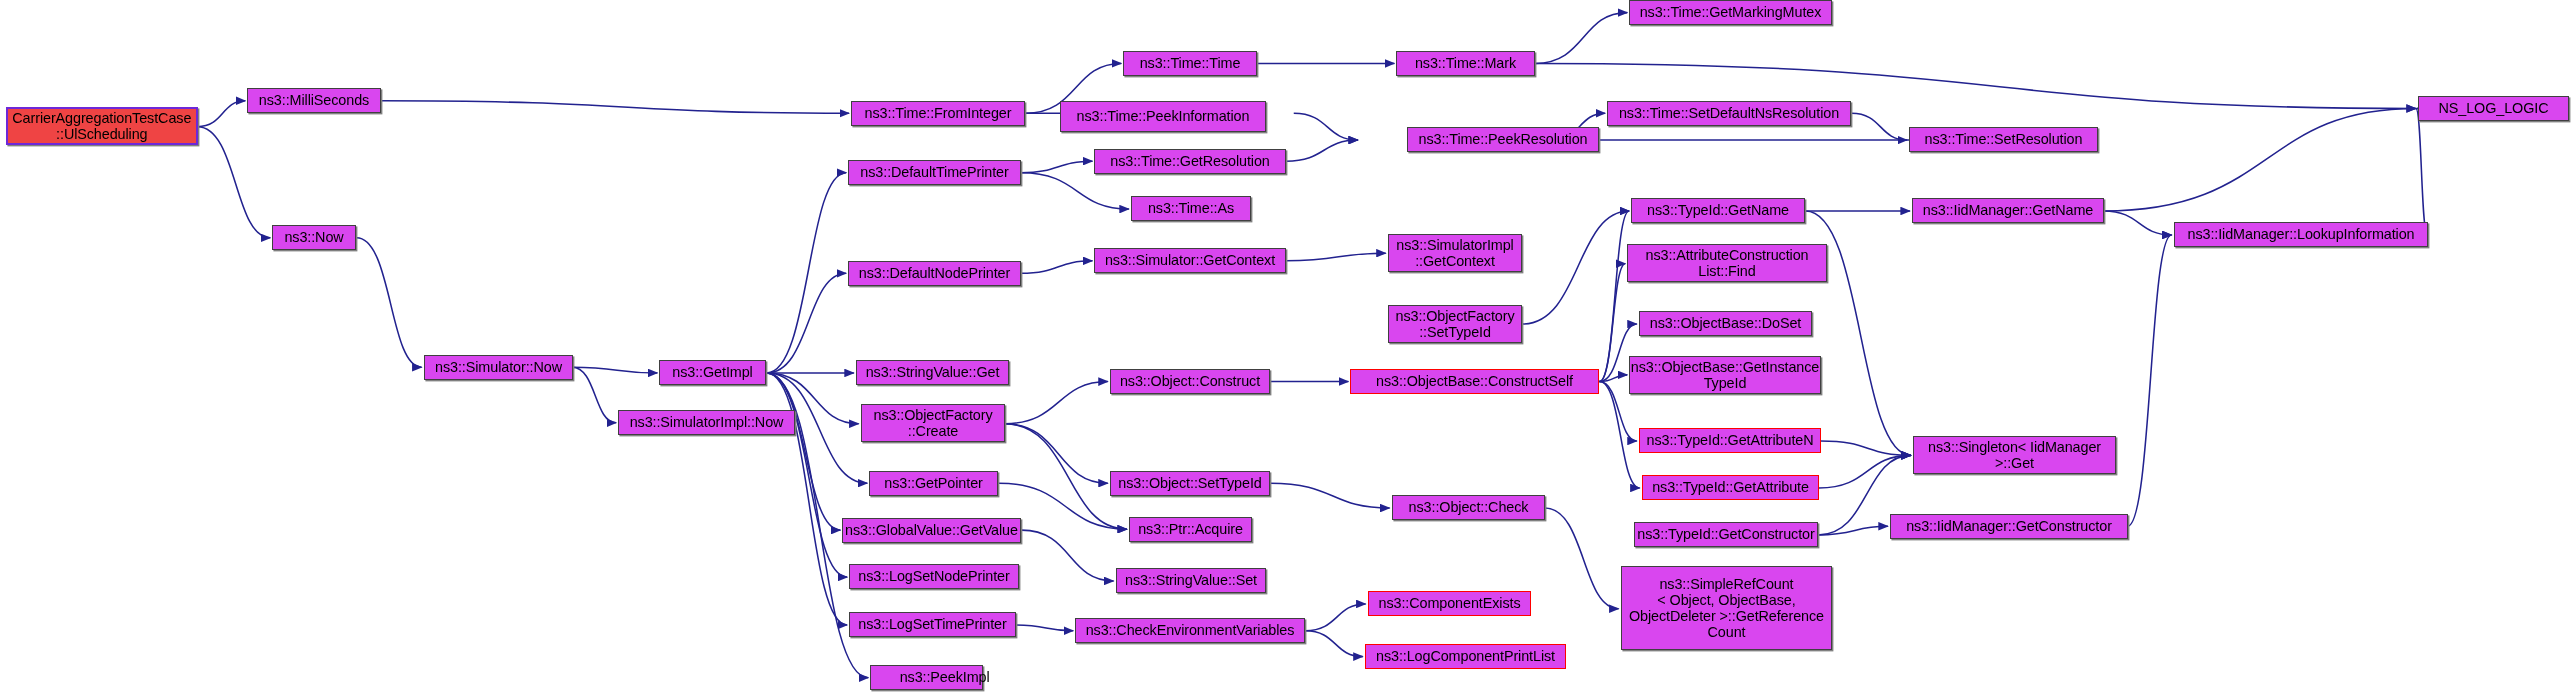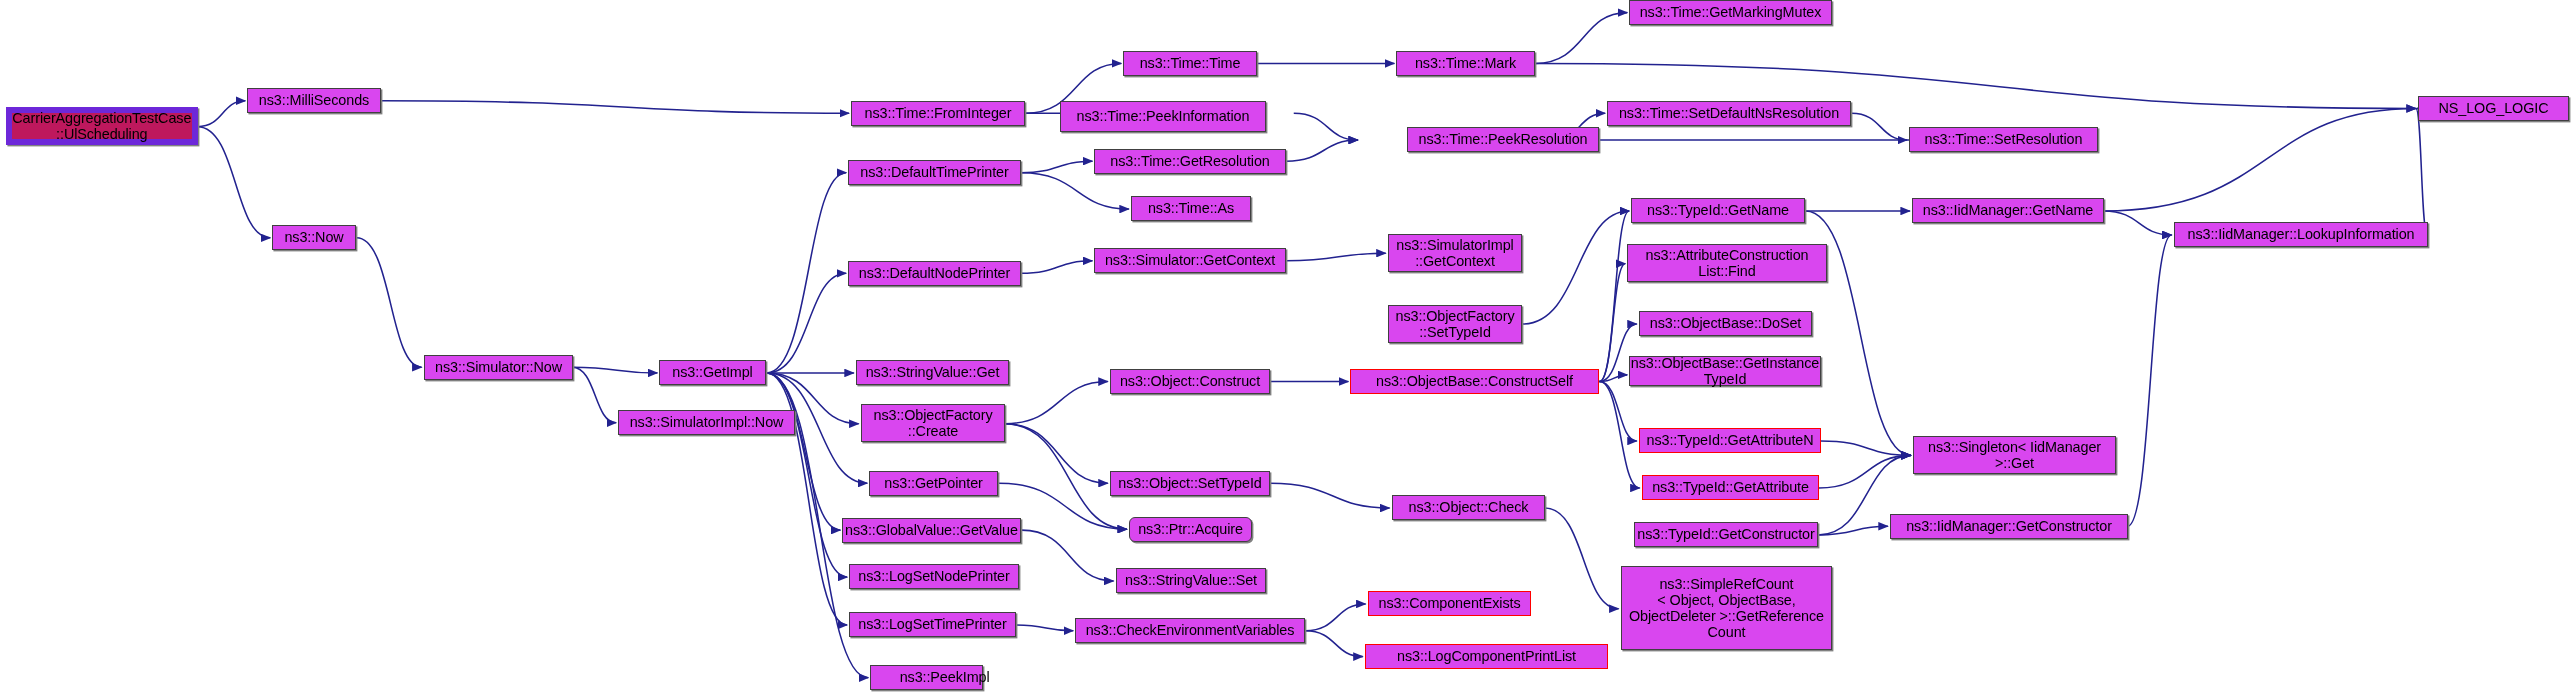--- a/index.html
+++ b/index.html
@@ -40,22 +40,22 @@
     padding: 0 3.8px;
     white-space: pre-line;
     z-index: 5;
     box-shadow: 1.4px 1.4px 0 0 #808080;
   }
   .node.red {
     border: 1.4px solid #ff0000;
     box-shadow: none;
   }
   .node.root {
-    background: #be185d;
-    border: 6px solid #6d28d9;
+    background: #ef4444;
+    border: 2px solid #6d28d9;
     box-shadow: 1.4px 1.4px 0 0 #808080;
   }
 </style>
 </head>
 <body>
 
 <div id="canvas">
   <svg id="edge-layer" width="2576" height="698" viewBox="0 0 2688 728">
     <defs>
       <marker id="arrow" markerWidth="11" markerHeight="9" refX="10" refY="4.5" orient="auto" markerUnits="userSpaceOnUse">
@@ -141,38 +141,38 @@
       <div class="node" style="left: 849px; top: 564px; width: 170px; height: 25px;">ns3::LogSetNodePrinter</div>
       <div class="node" style="left: 849px; top: 612px; width: 167px; height: 25px;">ns3::LogSetTimePrinter</div>
       <div class="node" style="left: 870px; top: 665px; width: 113px; height: 25px; padding-left: 40px;">ns3::PeekImpl</div>
       <div class="node" style="left: 1123px; top: 51px; width: 134px; height: 25px;">ns3::Time::Time</div>
       <div class="node" style="left: 1060px; top: 101px; width: 206px; height: 31px;">ns3::Time::PeekInformation</div>
       <div class="node" style="left: 1094px; top: 149px; width: 192px; height: 25px;">ns3::Time::GetResolution</div>
       <div class="node" style="left: 1131px; top: 196px; width: 120px; height: 25px;">ns3::Time::As</div>
       <div class="node" style="left: 1094px; top: 248px; width: 192px; height: 25px;">ns3::Simulator::GetContext</div>
       <div class="node" style="left: 1110px; top: 369px; width: 160px; height: 25px;">ns3::Object::Construct</div>
       <div class="node" style="left: 1110px; top: 471px; width: 160px; height: 25px;">ns3::Object::SetTypeId</div>
-      <div class="node" style="left: 1129px; top: 517px; width: 123px; height: 25px; border-radius: 6px;">ns3::Ptr::Acquire</div>
+      <div class="node" style="left: 1129px; top: 517px; width: 123px; height: 25px;">ns3::Ptr::Acquire</div>
       <div class="node" style="left: 1116px; top: 568px; width: 150px; height: 25px;">ns3::StringValue::Set</div>
       <div class="node" style="left: 1075px; top: 618px; width: 230px; height: 25px;">ns3::CheckEnvironmentVariables</div>
       <div class="node" style="left: 1360px; top: 127px; width: 192px; height: 25px; margin-left: 47px;">ns3::Time::PeekResolution</div>
       <div class="node" style="left: 1388px; top: 234px; width: 134px; height: 38px;">ns3::SimulatorImpl
 ::GetContext</div>
       <div class="node" style="left: 1388px; top: 305px; width: 134px; height: 38px;">ns3::ObjectFactory
 ::SetTypeId</div>
       <div class="node red" style="left: 1350px; top: 369px; width: 249px; height: 25px;">ns3::ObjectBase::ConstructSelf</div>
       <div class="node" style="left: 1392px; top: 495px; width: 153px; height: 25px;">ns3::Object::Check</div>
       <div class="node red" style="left: 1368px; top: 591px; width: 163px; height: 25px;">ns3::ComponentExists</div>
-      <div class="node red" style="left: 1365px; top: 644px; width: 243px; height: 25px;">ns3::LogComponentPrintList</div>
+      <div class="node red" style="left: 1365px; top: 644px; width: 201px; height: 25px;">ns3::LogComponentPrintList</div>
       <div class="node" style="left: 1607px; top: 101px; width: 244px; height: 25px;">ns3::Time::SetDefaultNsResolution</div>
       <div class="node" style="left: 1631px; top: 198px; width: 174px; height: 25px;">ns3::TypeId::GetName</div>
       <div class="node" style="left: 1627px; top: 244px; width: 200px; height: 38px;">ns3::AttributeConstruction
 List::Find</div>
       <div class="node" style="left: 1639px; top: 311px; width: 173px; height: 25px;">ns3::ObjectBase::DoSet</div>
-      <div class="node" style="left: 1629px; top: 356px; width: 192px; height: 30px;">ns3::ObjectBase::GetInstance
+      <div class="node" style="left: 1629px; top: 356px; width: 192px; height: 38px;">ns3::ObjectBase::GetInstance
 TypeId</div>
       <div class="node red" style="left: 1639px; top: 428px; width: 182px; height: 25px;">ns3::TypeId::GetAttributeN</div>
       <div class="node red" style="left: 1642px; top: 475px; width: 177px; height: 25px;">ns3::TypeId::GetAttribute</div>
       <div class="node" style="left: 1634px; top: 522px; width: 184px; height: 25px;">ns3::TypeId::GetConstructor</div>
       <div class="node" style="left: 1621px; top: 566px; width: 211px; height: 84px;">ns3::SimpleRefCount
 &lt; Object, ObjectBase,
 ObjectDeleter &gt;::GetReference
 Count</div>
       <div class="node" style="left: 1912px; top: 198px; width: 192px; height: 25px;">ns3::IidManager::GetName</div>
       <div class="node" style="left: 1913px; top: 436px; width: 203px; height: 38px;">ns3::Singleton&lt; IidManager

